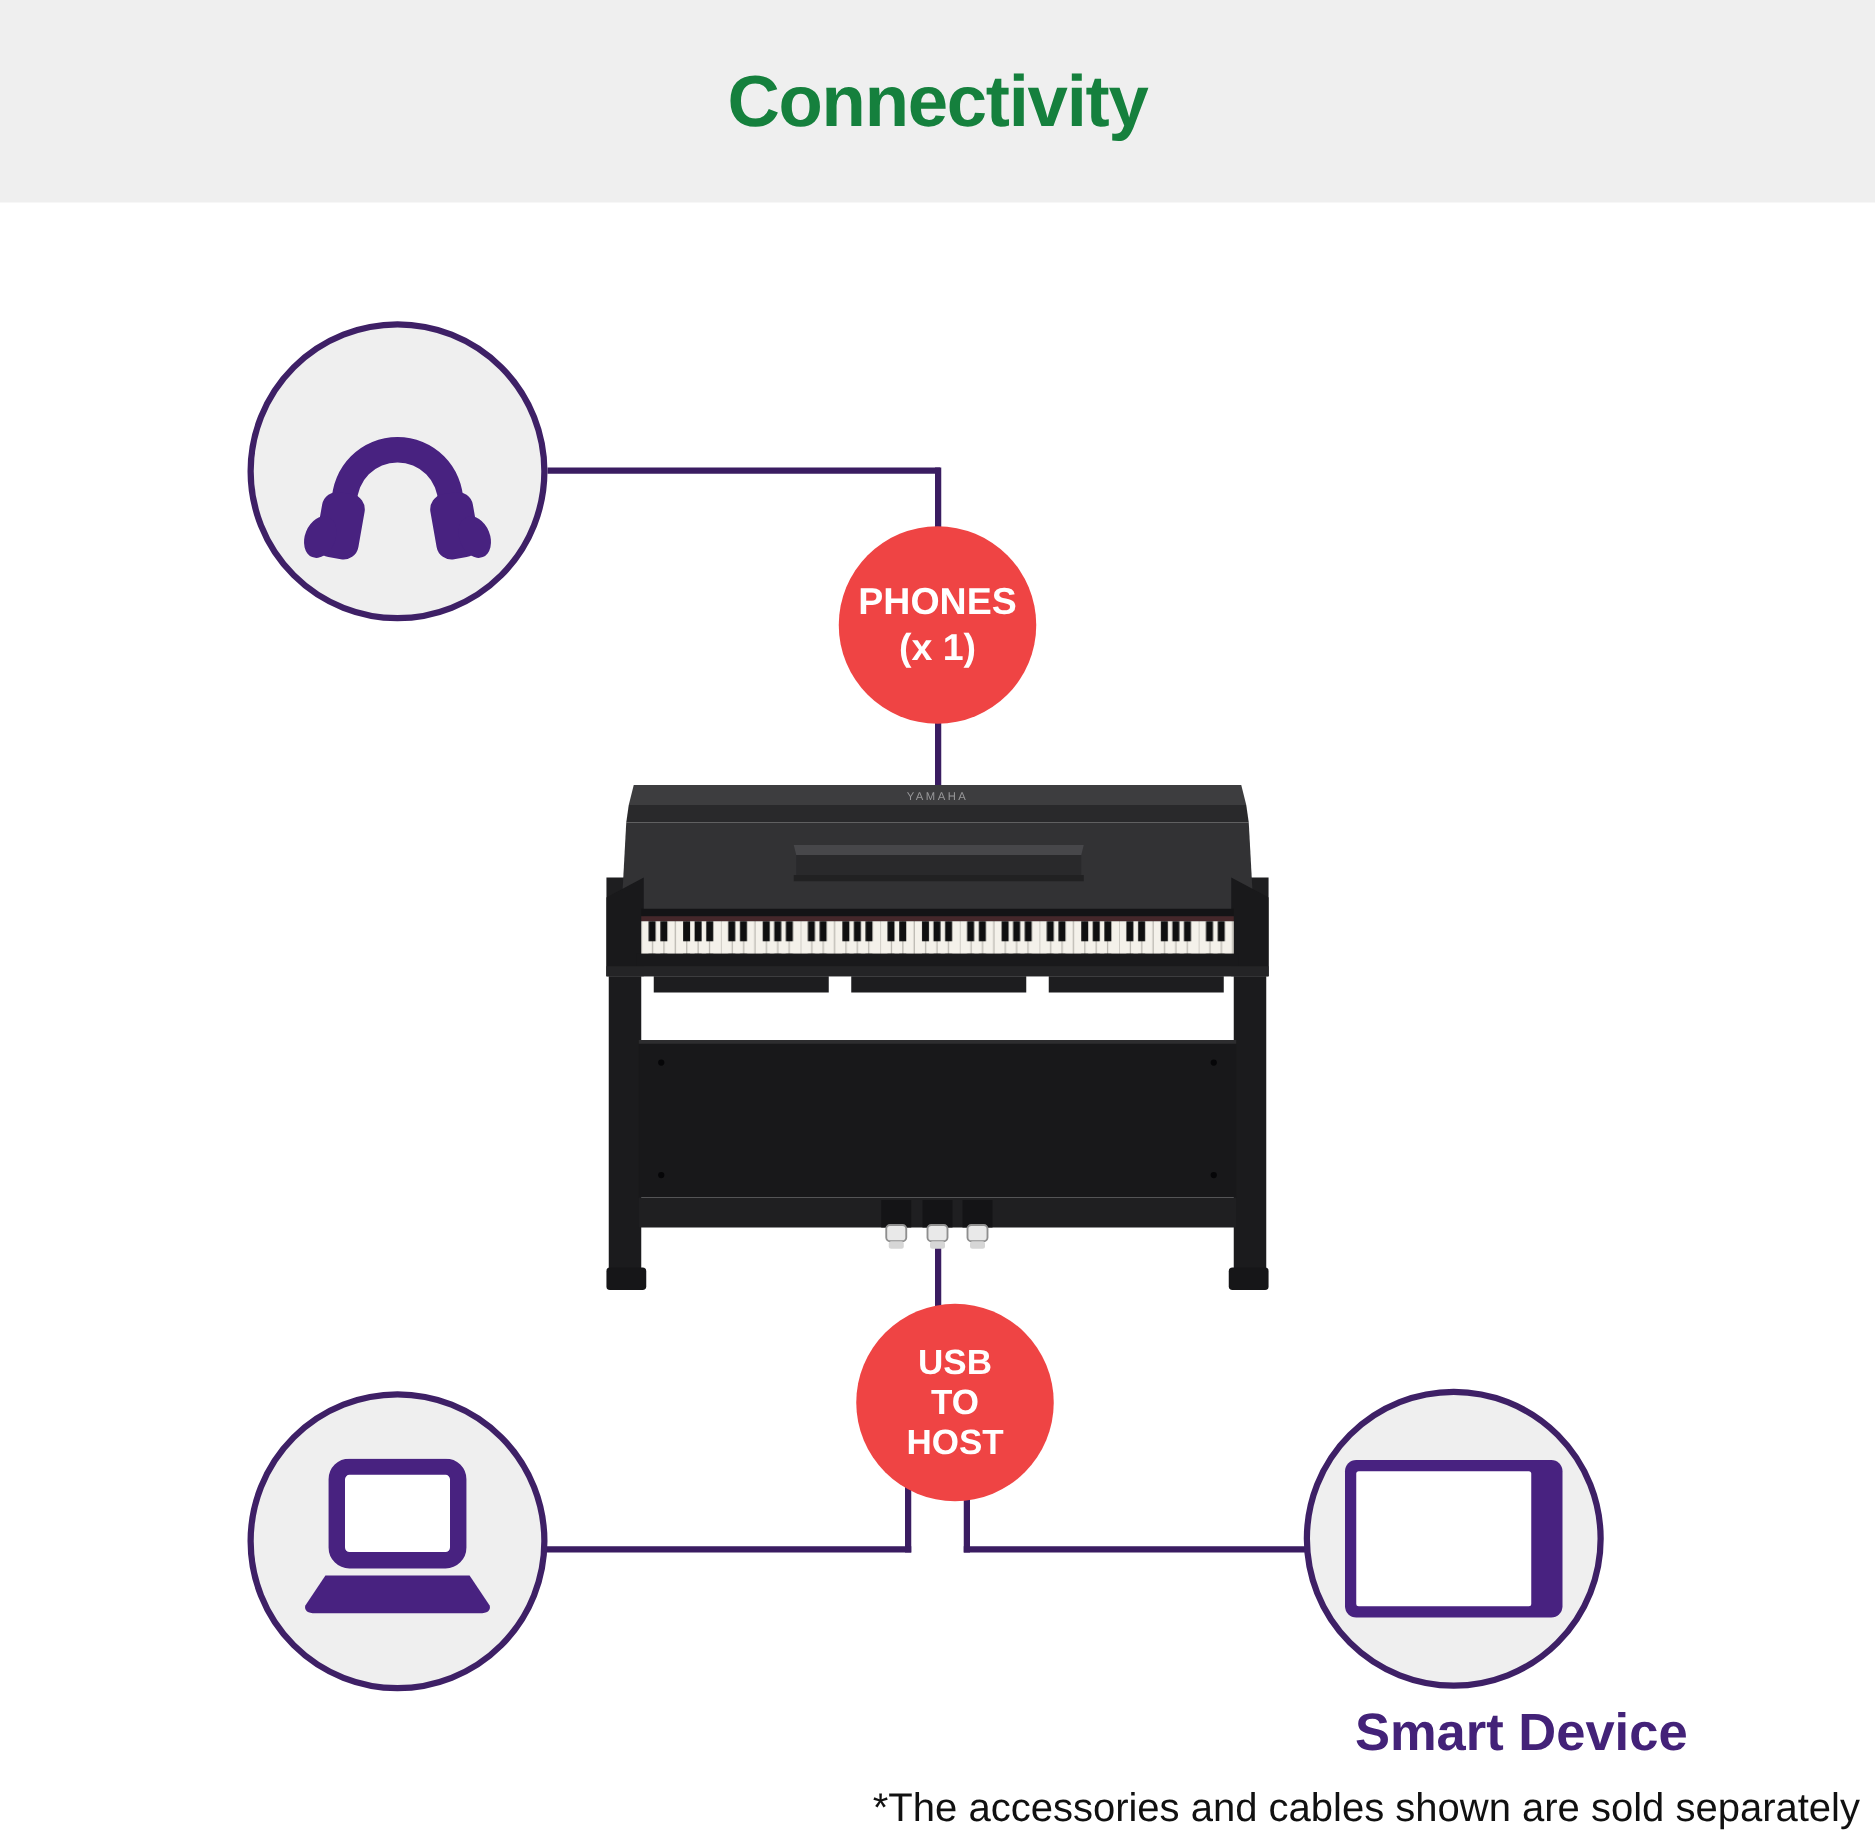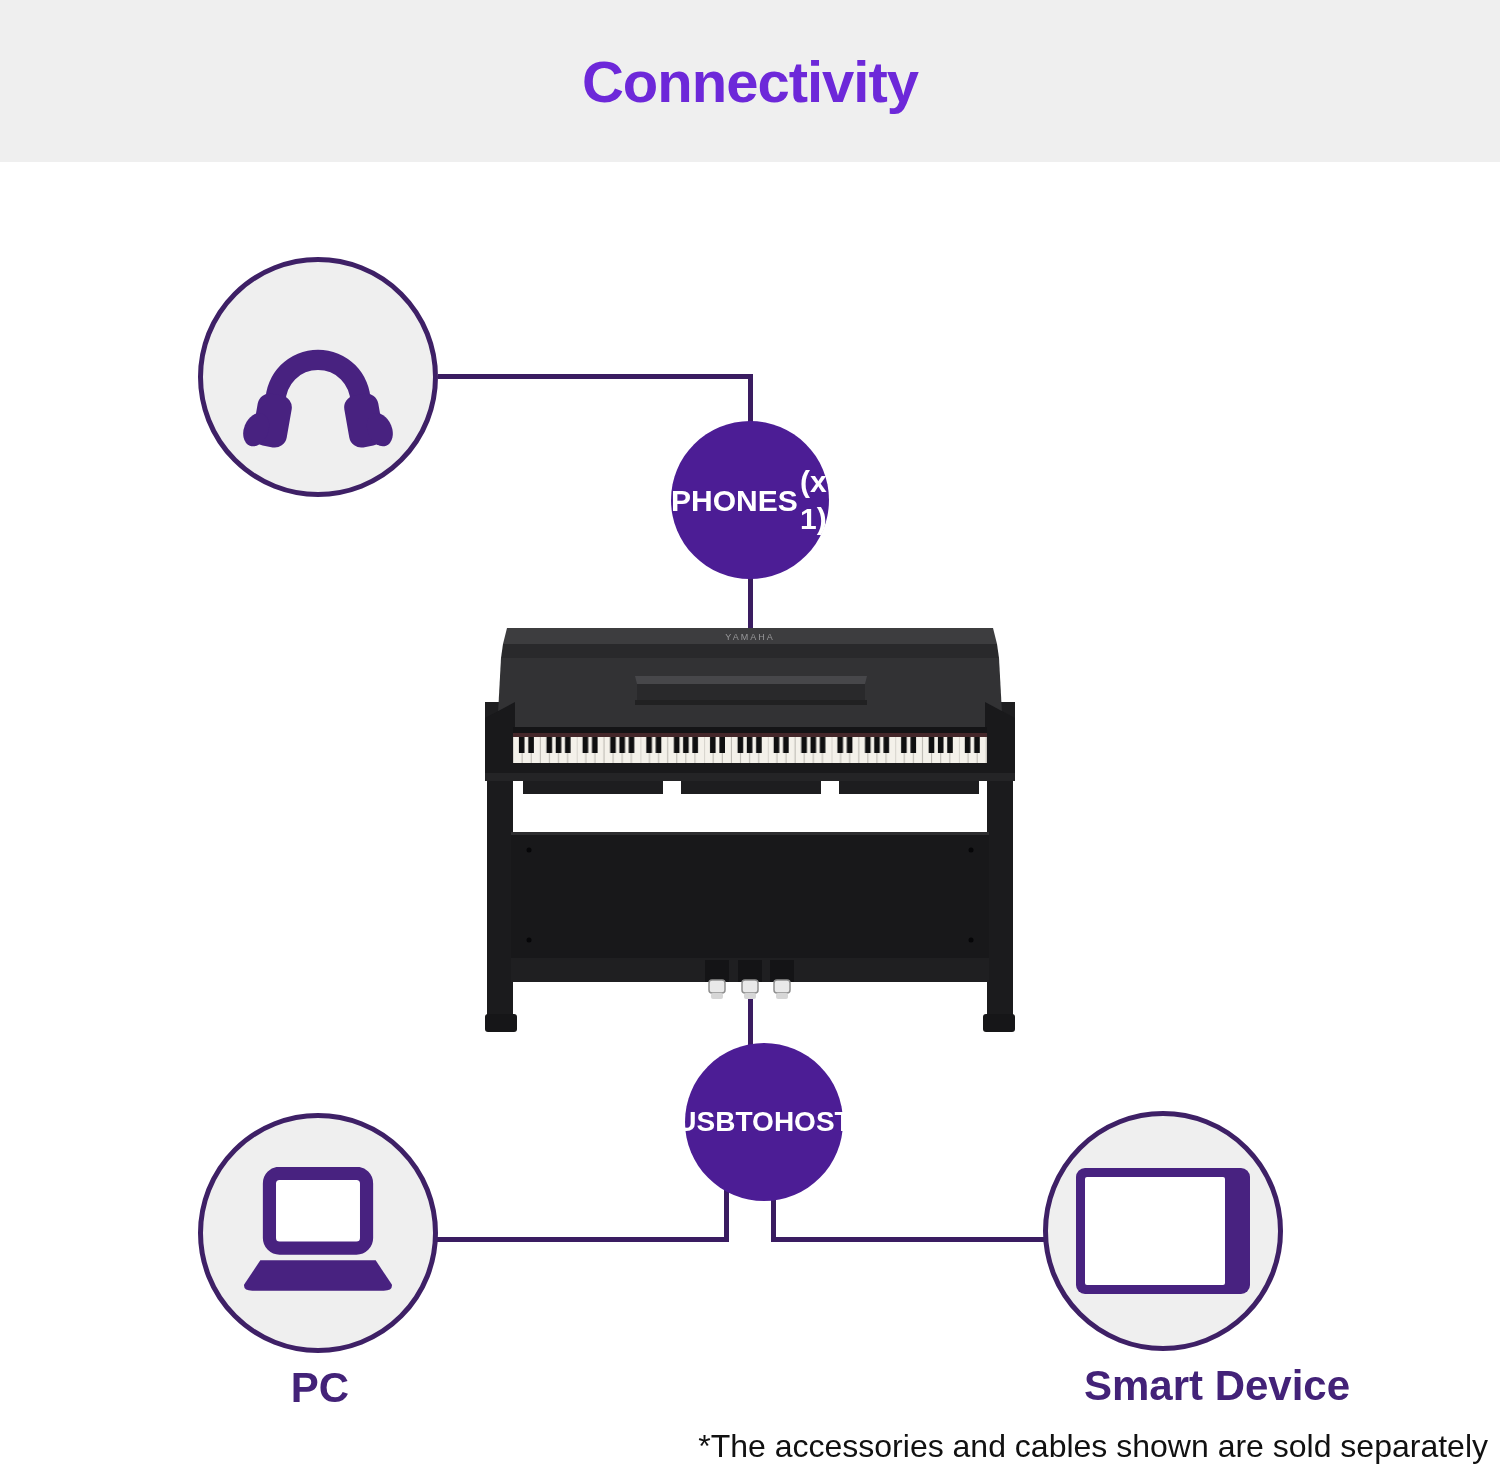--- a/index.html
+++ b/index.html
@@ -4,30 +4,30 @@
 <style>
   html,body{margin:0;padding:0;background:#fff;}
   .stage{
     position:relative;width:1500px;height:1464px;background:#ffffff;
     font-family:"Liberation Sans",sans-serif;overflow:hidden;
   }
   .header-band{
     position:absolute;left:0;top:0;width:1500px;height:162px;background:#efefef;
     display:flex;align-items:center;justify-content:center;
   }
-  .page-title{font-size:58px;font-weight:bold;color:#6d28d9;letter-spacing:-1px;}
+  .page-title{font-size:58px;font-weight:bold;color:#15803d;letter-spacing:-1px;}
   .line{position:absolute;background:#3a1c61;z-index:1;}
   .circle-outline{
     position:absolute;width:240px;height:240px;border-radius:50%;
     background:#efefef;border:5px solid #3e2066;box-sizing:border-box;
     display:flex;align-items:center;justify-content:center;z-index:2;
   }
   .circle-solid{
-    position:absolute;width:158px;height:158px;border-radius:50%;background:#4c1d95;
-    color:#ffffff;display:flex;flex-direction:row;align-items:center;justify-content:center;
+    position:absolute;width:158px;height:158px;border-radius:50%;background:#ef4444;
+    color:#ffffff;display:flex;flex-direction:column;align-items:center;justify-content:center;
     z-index:2;font-weight:bold;text-align:center;
   }
   .phones-circle{left:671px;top:421px;font-size:30px;line-height:37px;}
   .usb-circle{left:685px;top:1043px;font-size:28px;line-height:32px;}
   .node-label{position:absolute;color:#432278;font-weight:bold;text-align:center;z-index:2;}
   .headphones-label{left:100px;top:196px;width:440px;font-size:39px;}
   .pc-label{left:220px;top:1364px;width:200px;font-size:42px;}
   .smart-device-label{left:1017px;top:1362px;width:400px;font-size:42px;}
   .footer-note{position:absolute;right:12px;top:1428px;font-size:32px;color:#111111;z-index:2;}
   .piano{position:absolute;left:485px;top:628px;width:530px;height:404px;z-index:2;}
@@ -174,21 +174,20 @@
     <span>TO</span>
     <span>HOST</span>
   </div>
 
   <div class="circle-outline" style="left:198px;top:1113px;">
     <svg width="172" height="132" viewBox="0 0 170 130">
       <rect x="37" y="6" width="96" height="74" rx="10" fill="#ffffff" stroke="#482280" stroke-width="13"></rect>
       <path d="M28 92 L142 92 L158 116 Q159 122 150 122 L20 122 Q11 122 12 116 Z" fill="#482280"></path>
     </svg>
   </div>
-  <div class="node-label pc-label">PC</div>
 
   <div class="circle-outline" style="left:1043px;top:1111px;">
     <svg width="180" height="132" viewBox="0 0 180 132">
       <rect x="3" y="3" width="174" height="126" rx="9" fill="#482280"></rect>
       <rect x="12" y="12" width="140" height="108" rx="2" fill="#ffffff"></rect>
     </svg>
   </div>
   <div class="node-label smart-device-label">Smart Device</div>
 
   <div class="footer-note">*The accessories and cables shown are sold separately</div>

